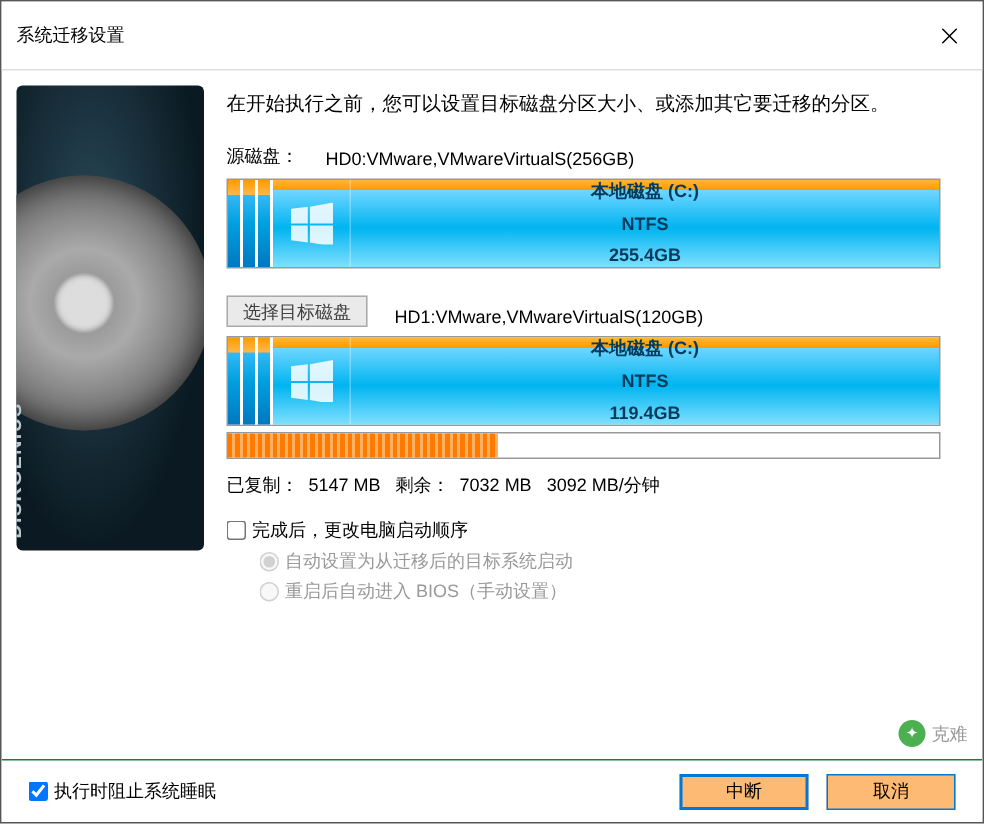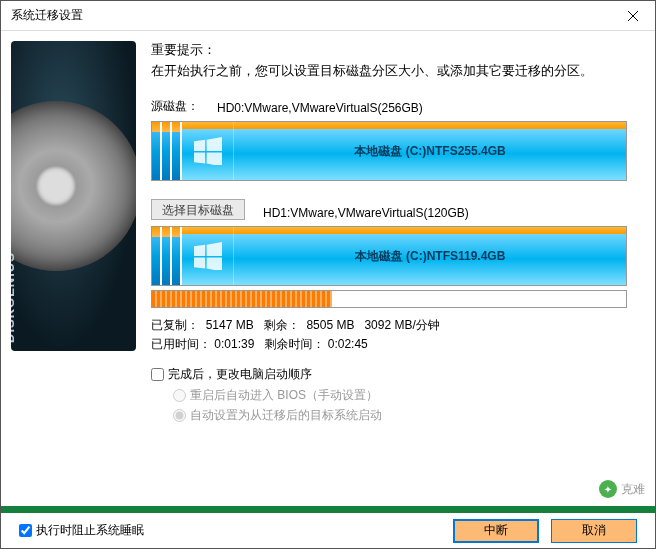--- a/index.html
+++ b/index.html
@@ -1,17 +1,17 @@
 <!DOCTYPE html>
 <html><head>
 <meta charset="utf-8">
 <style>
 * { box-sizing: border-box; margin: 0; padding: 0; }
 body { font-family: "Microsoft YaHei", "Segoe UI", sans-serif; font-size: 12px; background: #fff; width: 656px; height: 549px; overflow: hidden; border: 1px solid #555; position: relative; }
-.titlebar { height: 30px; display: flex; align-items: center; padding: 0 0 0 10px; background: #fff; border-bottom: 1px solid #ddd; }
+.titlebar { height: 46px; display: flex; align-items: center; padding: 0 0 0 10px; background: #fff; border-bottom: 1px solid #ddd; }
 .titlebar .title { flex: 1; font-size: 12px; }
 .titlebar .close-btn { width: 45px; height: 30px; display: flex; align-items: center; justify-content: center; cursor: pointer; }
 .content { display: flex; height: calc(100% - 30px - 42px); }
 .sidebar-img { width: 145px; padding: 10px; display: flex; align-items: flex-start; justify-content: center; }
 .hdd-graphic { width: 125px; height: 310px; background: radial-gradient(ellipse at 40% 35%, #2a4a5a 0%, #0b1a22 70%); border-radius: 4px; position: relative; overflow: hidden; color: #7aa0b0; }
 .hdd-graphic .platter { position: absolute; width: 170px; height: 170px; border-radius: 50%; background: radial-gradient(circle, #888 0%, #aaa 30%, #666 70%, #333 100%); left: -40px; top: 60px; box-shadow: inset 0 0 20px rgba(0,0,0,0.6); }
 .hdd-graphic .platter::after { content:""; position:absolute; width:40px; height:40px; border-radius:50%; background:#ddd; left:65px; top:65px; box-shadow: inset 0 0 5px #666; }
 .hdd-graphic .brand { position: absolute; bottom: 8px; left: 6px; font-weight: bold; font-size: 13px; letter-spacing: 1px; color:#b7c8d0; transform: rotate(-90deg); transform-origin: left bottom; }
 .main { flex: 1; padding: 10px 28px 10px 5px; overflow: hidden; }
 .section { margin-bottom: 10px; }
@@ -20,31 +20,31 @@
 .disk-row { margin-top: 18px; }
 .disk-label { display: flex; align-items: flex-end; gap: 18px; margin-bottom: 6px; font-size: 12px; }
 .select-btn { border: 1px solid #aaa; background: #eaeaea; padding: 2px 10px; color: #404040; font-size: 12px; height:21px; }
 .partition-bar { display: flex; height: 60px; border: 1px solid #999; }
 .sysres { width: 10px; background: linear-gradient(to bottom, #4fc6ff 0%, #00a0e0 50%, #0078c0 100%); border-right: 2px solid #fff; position: relative; }
 .sysres::before { content:""; position:absolute; top:0; left:0; right:0; height:10px; background: linear-gradient(to bottom, #ff9a00, #ffb84d); }
 .sysres + .sysres { border-left: none; }
 .main-part { flex: 1; background: linear-gradient(to bottom, #ffb733 0%, #ff9a00 12%, #6fd6ff 12%, #00b4f0 55%, #7fe0ff 100%); position: relative; display:flex; }
 .win-logo { width: 52px; display:flex; align-items:center; justify-content:center; border-right: 1px solid rgba(255,255,255,0.3); }
 .win-logo svg { fill: rgba(255,255,255,0.85); }
-.part-info { flex:1; display:flex; flex-direction:row; align-items:center; justify-content:center; font-weight:bold; color:#003a5c; line-height:1.25; font-size:12px; }
+.part-info { flex:1; display:flex; flex-direction:column; align-items:center; justify-content:space-between; font-weight:bold; color:#003a5c; line-height:1.25; font-size:12px; }
 .file-label { margin-top: 16px; font-size: 12px; }
 .progress { height: 18px; border: 1px solid #999; margin-top: 4px; background: #fff; position: relative; }
 .progress-fill { height: 100%; background: repeating-linear-gradient(90deg, #ff7a00 0, #ff7a00 3px, #ffb060 3px, #ffb060 5px); width: 38%; }
 .stats { margin-top: 8px; font-size: 12px; line-height: 1.6; }
 .stats span { display: inline-block; }
 .options-box { margin-top: 12px; }
 .checkbox-row { display: flex; align-items: center; gap: 4px; font-size: 12px; }
 .radio-group { margin-left: 22px; margin-top: 4px; color: #999; }
 .radio-row { display: flex; align-items: center; gap: 4px; font-size: 12px; margin-bottom: 3px; }
-.footer { position: absolute; bottom: 0; left: 0; right: 0; height: 42px; border-top: 7px solid #15803d; display: flex; align-items: center; padding: 0 18px; gap: 12px; background:#fff; }
+.footer { position: absolute; bottom: 0; left: 0; right: 0; height: 42px; border-top: 1px solid #15803d; display: flex; align-items: center; padding: 0 18px; gap: 12px; background:#fff; }
 .footer .spacer { flex: 1; }
 .btn { min-width: 86px; height: 24px; border: 1px solid #0078d7; background: #fdba74; font-size: 12px; cursor:pointer; }
 .btn.primary { border: 2px solid #0078d7; }
 input[type=checkbox], input[type=radio] { margin: 0; }
 .watermark { position:absolute; right:10px; bottom:50px; color:#999; font-size:12px; display:flex; align-items:center; gap:4px; }
 .watermark-ico { width:18px; height:18px; border-radius:50%; background:#4caf50; display:inline-flex; align-items:center; justify-content:center; color:#fff; font-size:10px; }
 </style>
 </head>
 <body>
 
@@ -61,21 +61,20 @@
   <div class="sidebar-img">
     <div class="hdd-graphic">
       <div class="platter"></div>
       <div class="brand">DISKGENIUS</div>
     </div>
   </div>
 
   <div class="main">
 
     <div class="section">
-      <div class="tip-title">重要提示：</div>
       <div class="tip-text">在开始执行之前，您可以设置目标磁盘分区大小、或添加其它要迁移的分区。</div>
     </div>
 
     <div class="disk-row">
       <div class="disk-label">
         <span>源磁盘：</span>
         <span>HD0:VMware,VMwareVirtualS(256GB)</span>
       </div>
       <div class="partition-bar">
         <div class="sysres"></div>
@@ -122,44 +121,38 @@
 
     <div class="progress">
       <div class="progress-fill"></div>
     </div>
 
     <div class="stats">
       <div>
         <span>已复制：</span>&nbsp;
         <span>5147 MB</span>&nbsp;&nbsp;
         <span>剩余：</span>&nbsp;
-        <span>8505 MB</span>&nbsp;&nbsp;
+        <span>7032 MB</span>&nbsp;&nbsp;
         <span>3092 MB/分钟</span>
-      </div>
-      <div>
-        <span>已用时间：</span>
-        <span>0:01:39</span>&nbsp;&nbsp;
-        <span>剩余时间：</span>
-        <span>0:02:45</span>
       </div>
     </div>
 
     <div class="options-box">
       <label class="checkbox-row">
         <input type="checkbox" style="">
         <span>完成后，更改电脑启动顺序</span>
       </label>
       <div class="radio-group">
         <label class="radio-row">
+          <input type="radio" name="boot" checked="" disabled="" style="">
+          <span>自动设置为从迁移后的目标系统启动</span>
+        </label>
+        <label class="radio-row">
           <input type="radio" name="boot" disabled="" style="">
           <span>重启后自动进入 BIOS（手动设置）</span>
-        </label>
-        <label class="radio-row">
-          <input type="radio" name="boot" checked="" disabled="" style="">
-          <span>自动设置为从迁移后的目标系统启动</span>
         </label>
       </div>
     </div>
 
   </div>
 </div>
 
 <div class="watermark">
   <span class="watermark-ico">✦</span>
   <span>克难</span>

